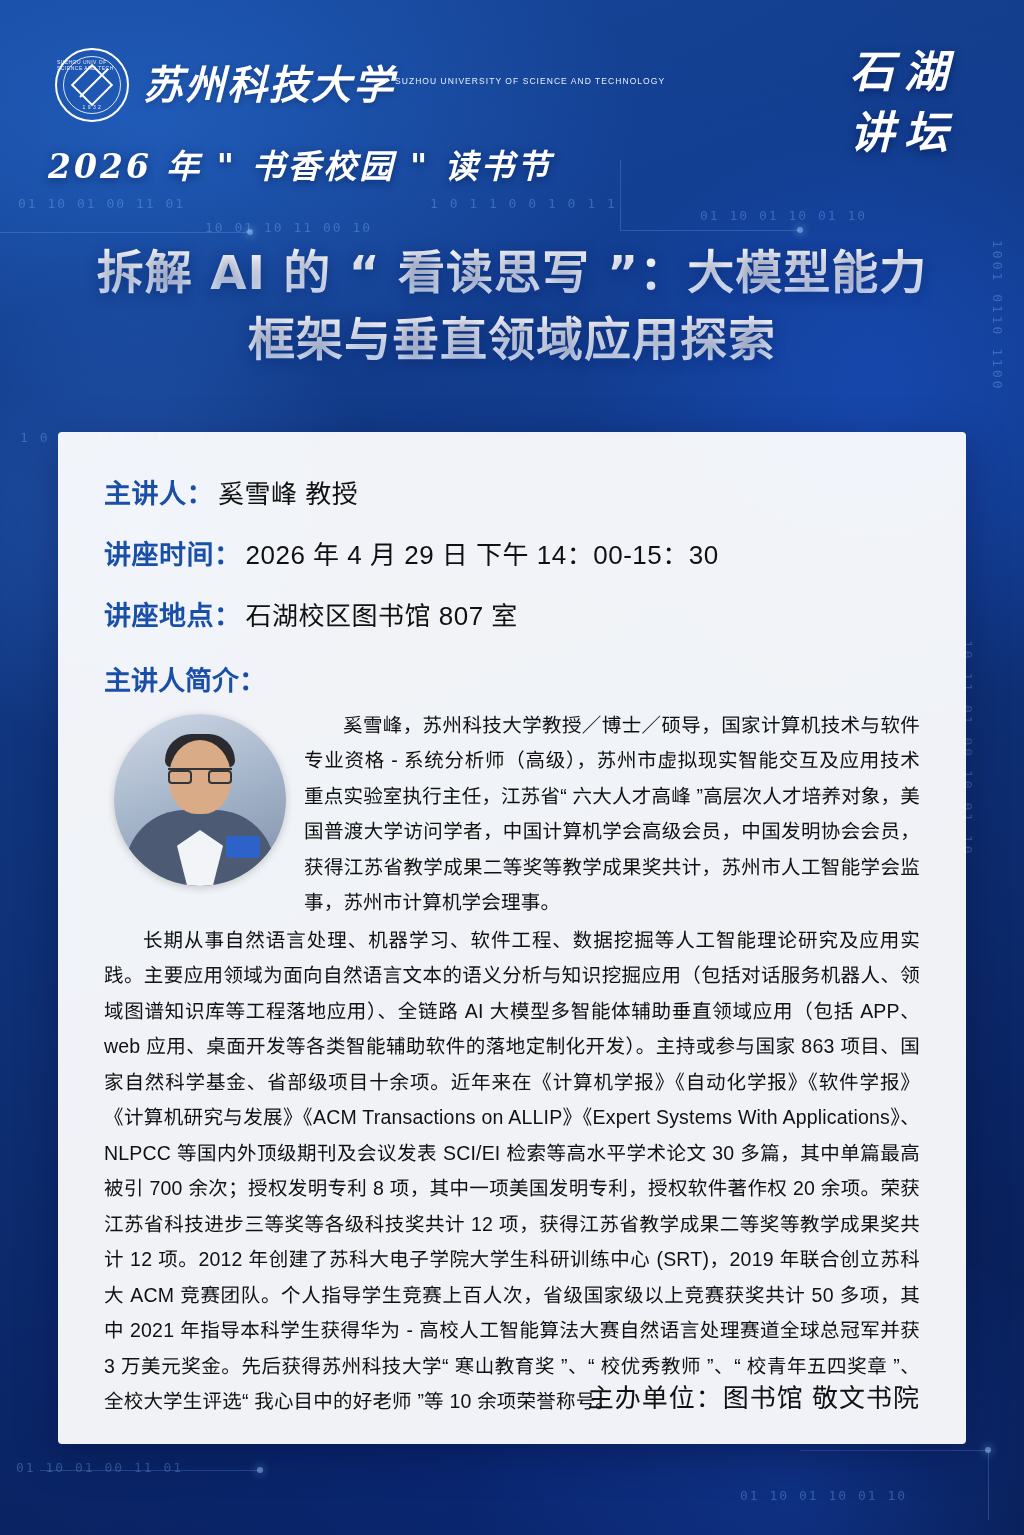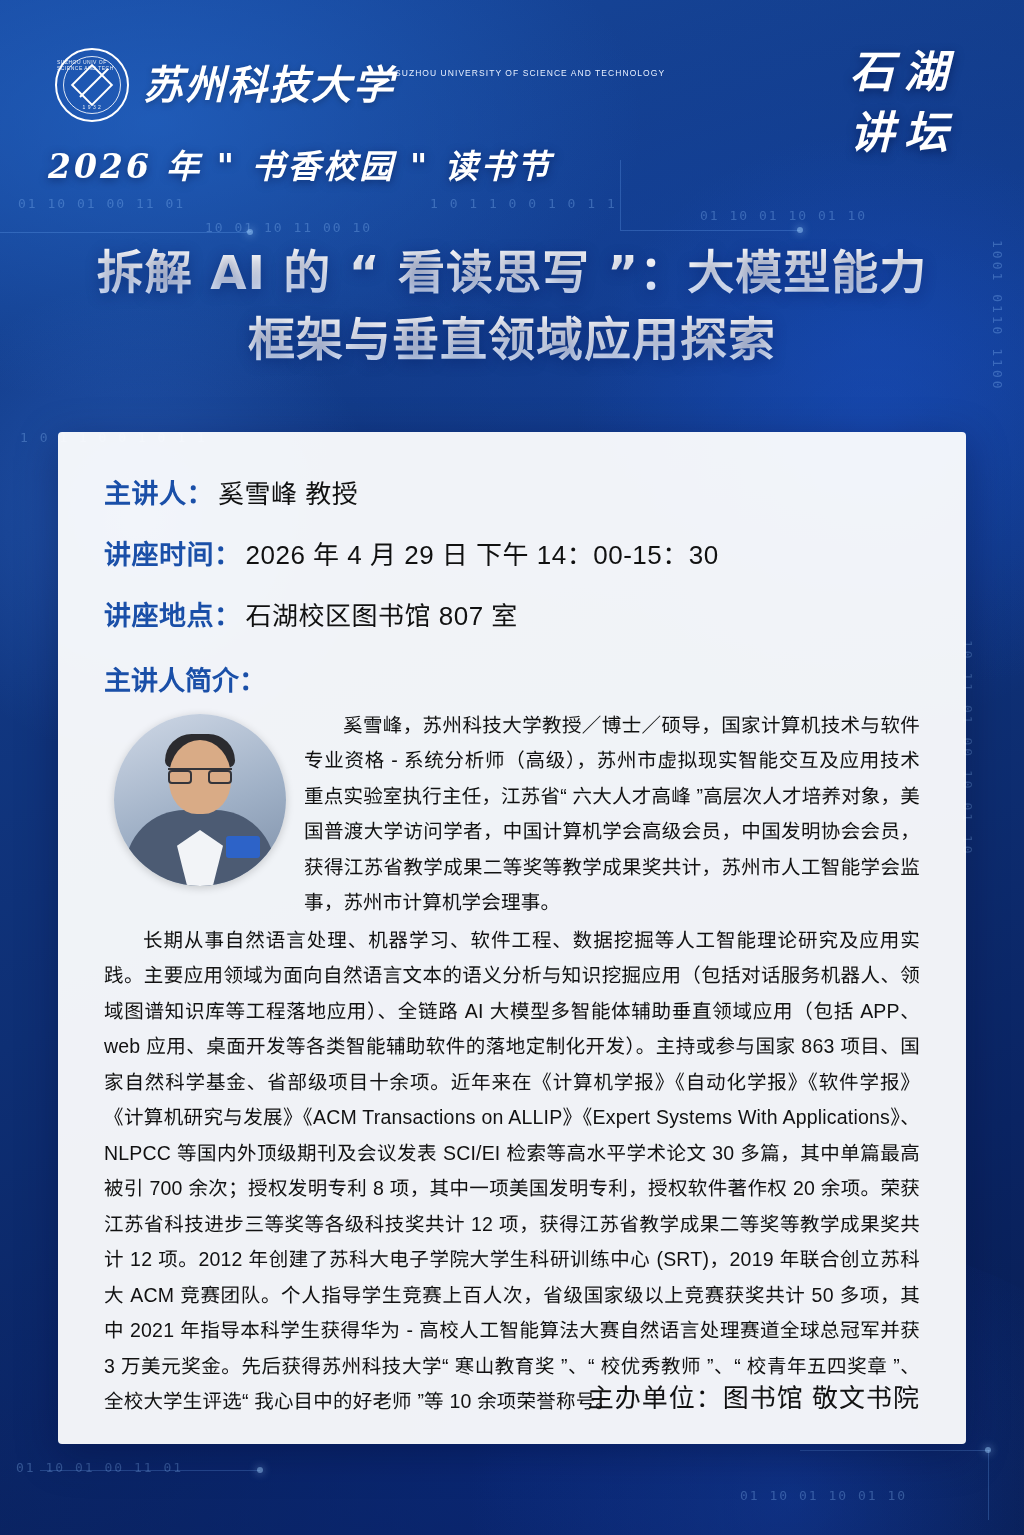--- a/index.html
+++ b/index.html
@@ -144,21 +144,21 @@
     color: #ffffff;
     letter-spacing: 2px;
     font-style: italic;
     line-height: 1.05;
     text-shadow: 0 2px 6px rgba(0,0,0,0.25);
   }
   .logo-en {
     font-size: 8.5px;
     color: #e7f0ff;
     letter-spacing: 1.05px;
-    margin-top: 4px;
+    margin-top: 12px;
     white-space: nowrap;
   }
   .festival {
     position: absolute;
     left: 48px;
     top: 140px;
     font-family: "DejaVu Serif", "Liberation Serif", serif;
     font-style: italic;
     font-weight: 700;
     font-size: 33px;

